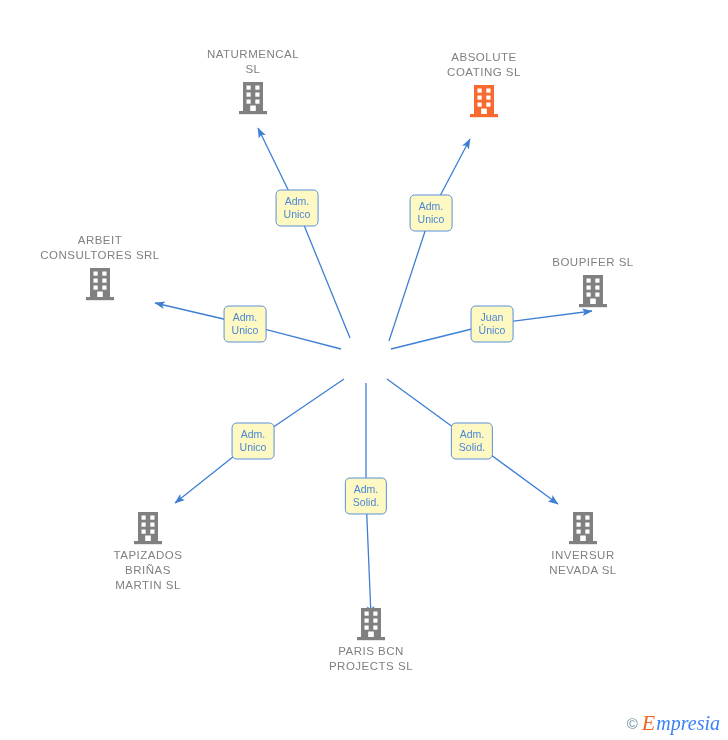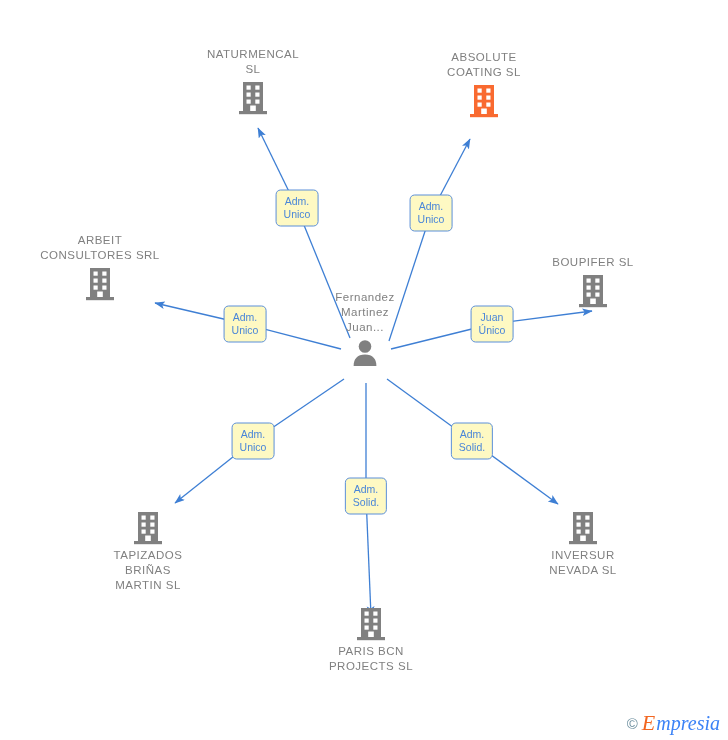--- a/index.html
+++ b/index.html
@@ -227,29 +227,20 @@
       <rect x="7.5" y="11.5" width="4.2" height="4.2" fill="#ffffff"></rect>
       <rect x="16.3" y="11.5" width="4.2" height="4.2" fill="#ffffff"></rect>
       <rect x="7.5" y="18.5" width="4.2" height="4.2" fill="#ffffff"></rect>
       <rect x="16.3" y="18.5" width="4.2" height="4.2" fill="#ffffff"></rect>
       <rect x="11.2" y="24.5" width="5.6" height="5.5" fill="#ffffff"></rect>
     </svg>
     <div class="node-label">PARIS BCN
 PROJECTS  SL</div>
   </div>
 
-  <div class="node label-bottom" style="left:365px; top:287px;">
-    <div class="node-label">Fernandez
-Martinez
-Juan...</div>
-    <svg class="node-icon" width="30" height="28" viewBox="0 0 30 28" style="margin-top:4px;">
-      <circle cx="15" cy="7.5" r="6.3" fill="#808080"></circle>
-      <path d="M15 15.5 C7.2 15.5 3.6 20.2 3.6 27 L26.4 27 C26.4 20.2 22.8 15.5 15 15.5 Z" fill="#808080"></path>
-    </svg>
-  </div>
 
   <div class="edge-label" style="left:297px; top:208px;">Adm.
 Unico</div>
   <div class="edge-label" style="left:431px; top:213px;">Adm.
 Unico</div>
   <div class="edge-label" style="left:245px; top:324px;">Adm.
 Unico</div>
   <div class="edge-label" style="left:492px; top:324px;">Juan
 Único</div>
   <div class="edge-label" style="left:253px; top:441px;">Adm.

